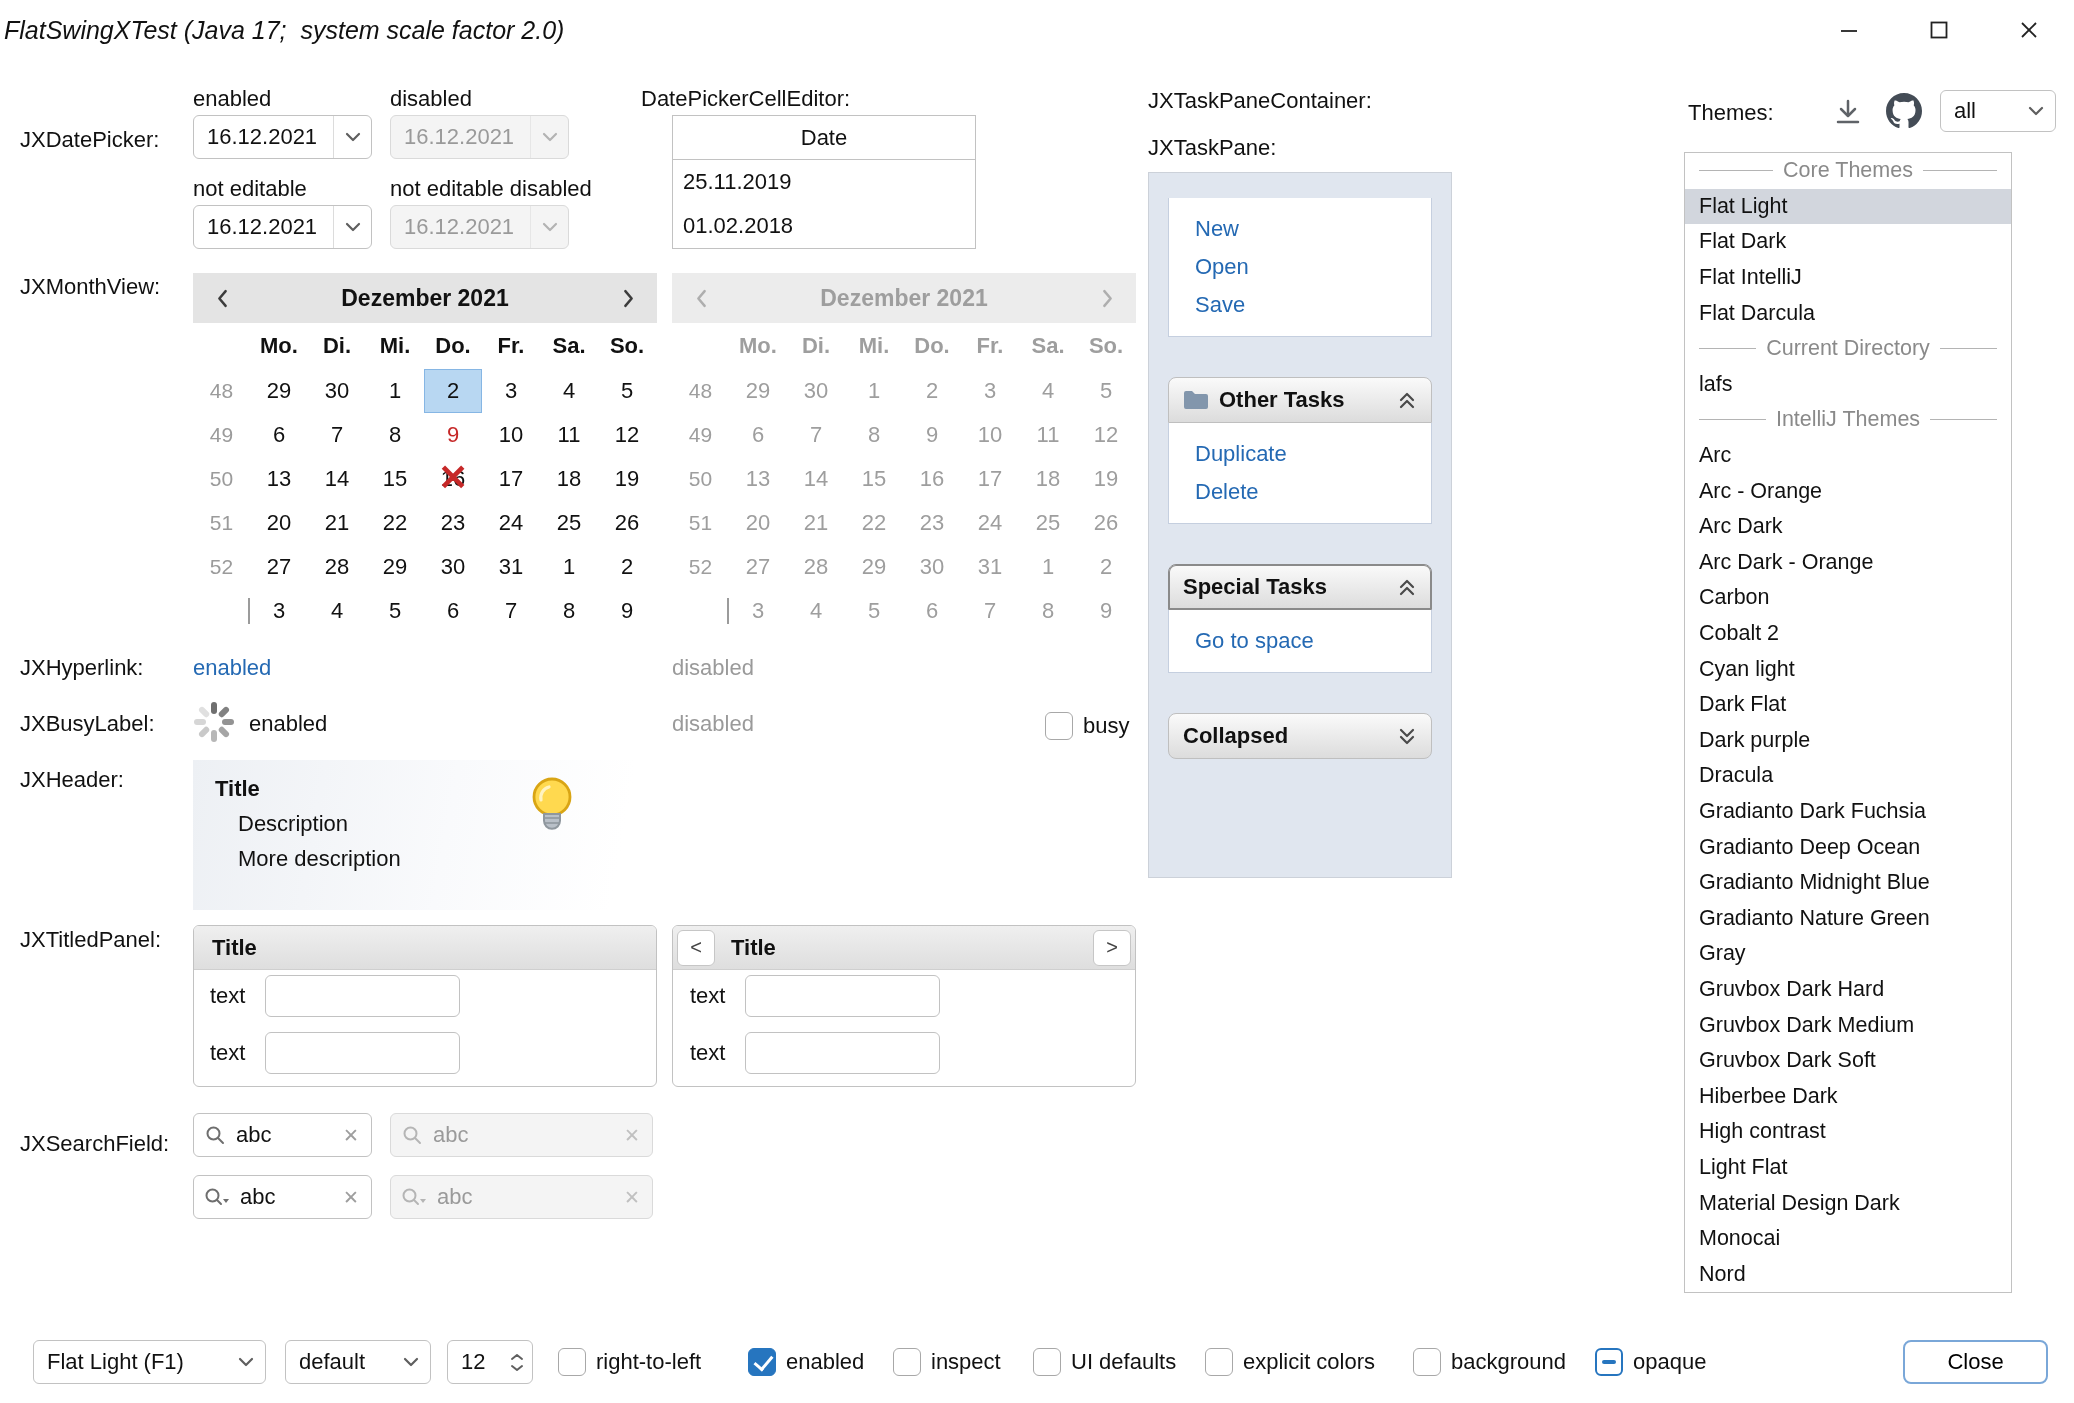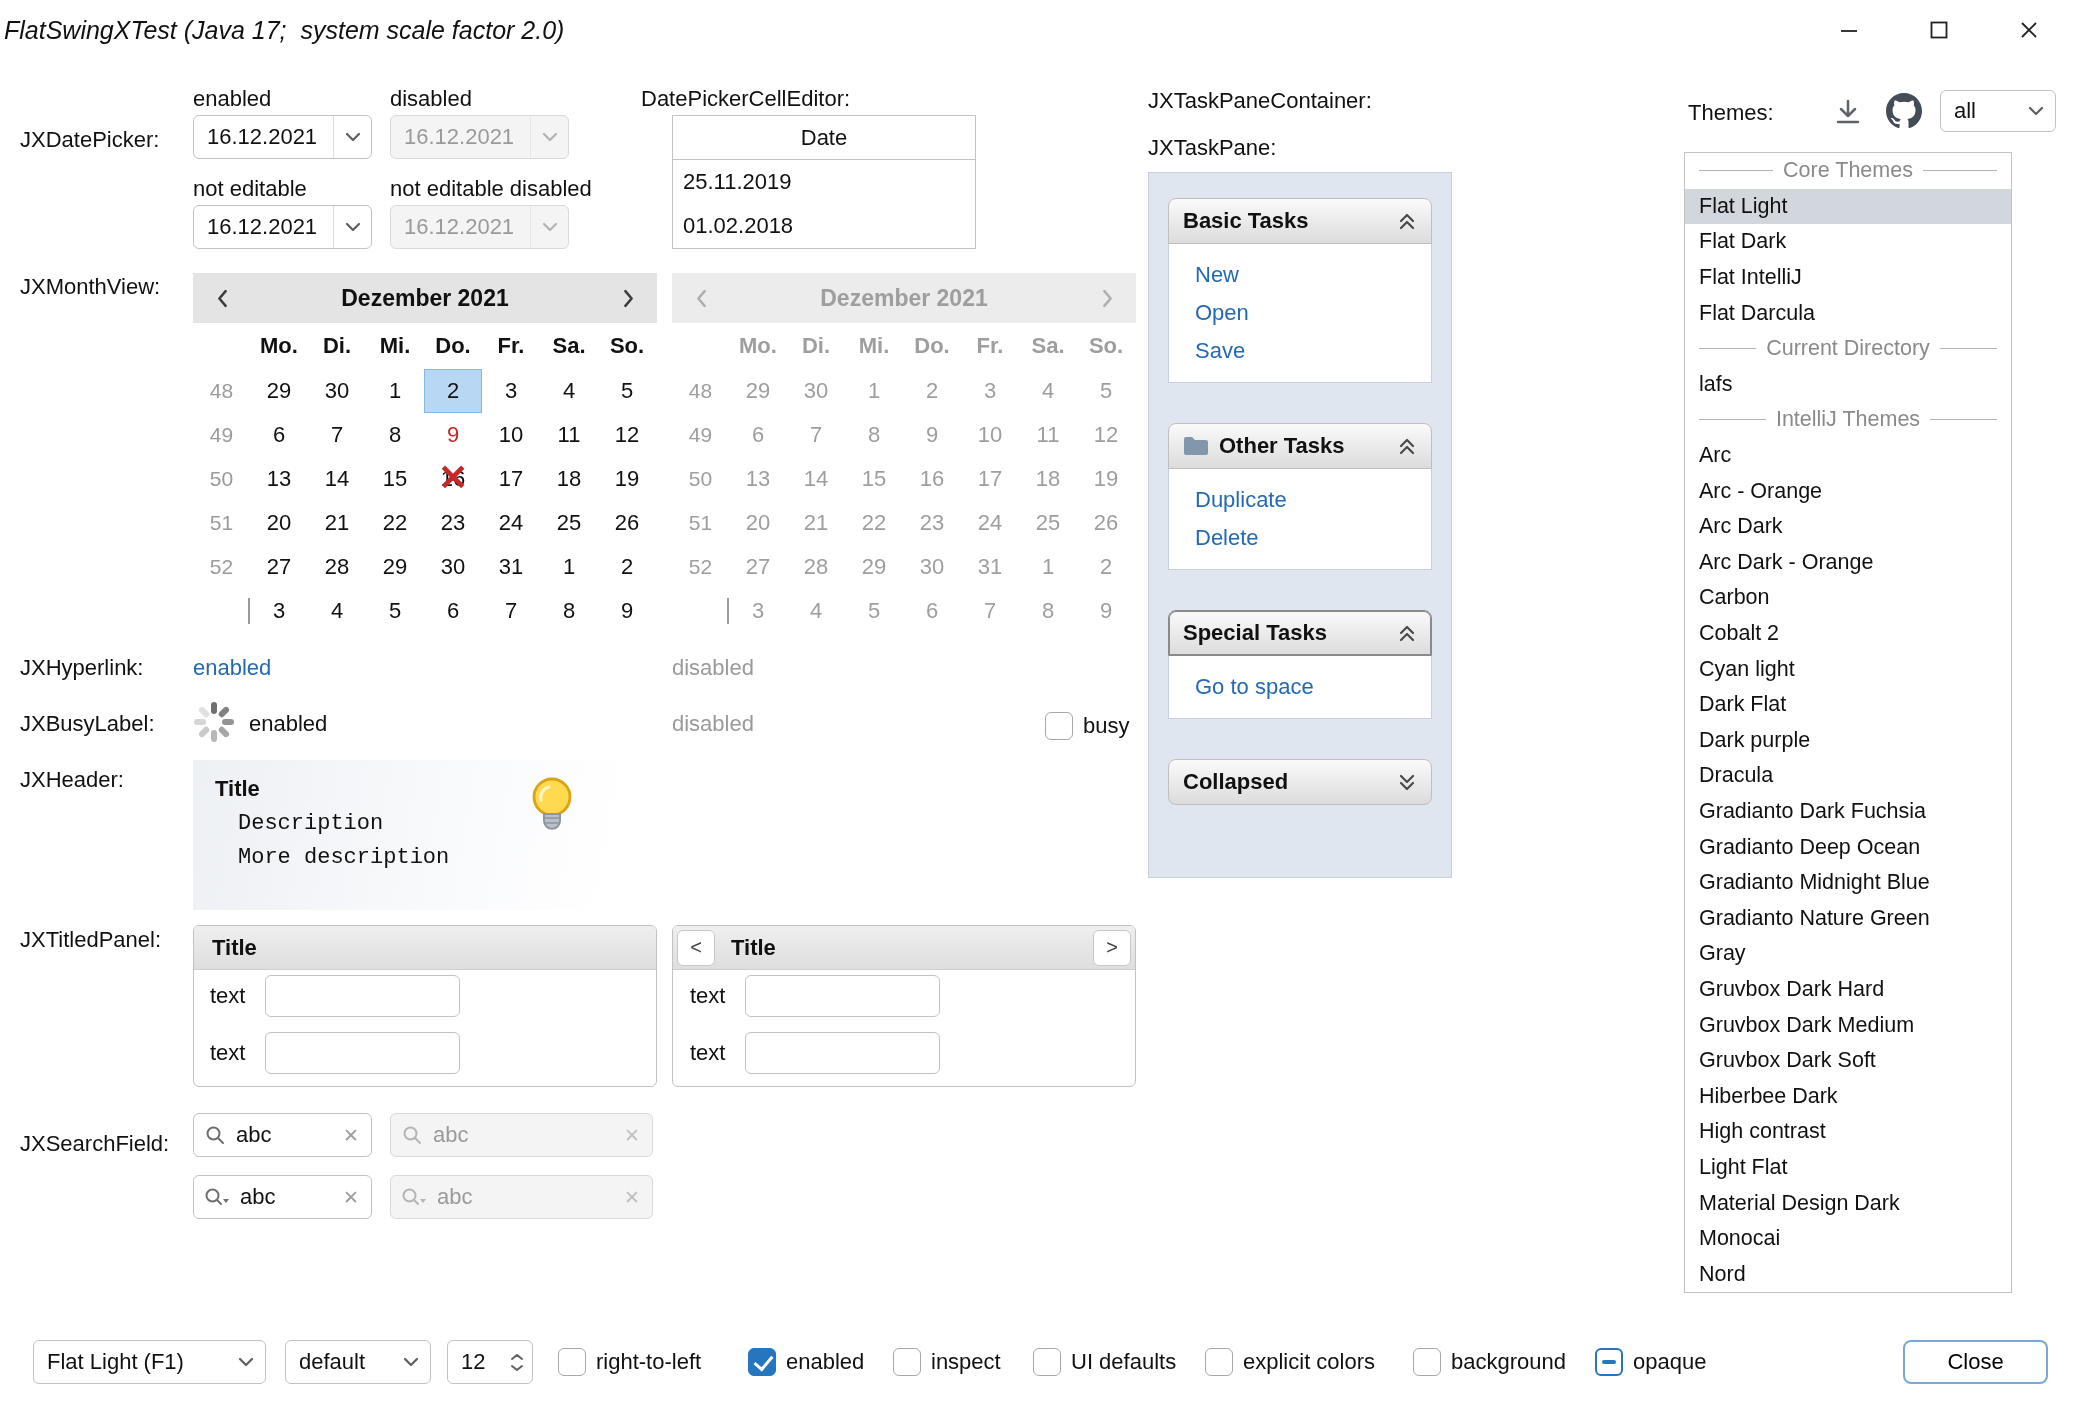--- a/index.html
+++ b/index.html
@@ -50,21 +50,21 @@
   .cell.flag { color:var(--flagged,#c62828); }
   .cell.xed .xmark { position:absolute; color:var(--flagged,#c62828); font-size:36px;
                      font-weight:bold; left:50%; top:50%; transform:translate(-50%,-52%); }
   .wk-tick::after { content:""; position:absolute; right:0; top:9px; width:2px; height:26px;
                     background:#9b9b9b; }
 
   
   .jxheader { background:linear-gradient(100deg,#edf0f4 0%,#f9fafc 45%,#ffffff 75%);
               padding:16px 0 0 22px; }
   .jxh-title { font-weight:bold; }
-  .jxh-desc { margin-left:23px; margin-top:9px;font-family:Liberation Mono, monospace; }
+  .jxh-desc { margin-left:23px; margin-top:9px; }
 
   
   .tpanel { border:1px solid #c2c2c2; border-radius:6px; background:#fff; overflow:hidden; }
   .tpanel-head { height:44px; background:linear-gradient(#efefef,#dedede);
                  display:flex; align-items:center; padding:0 4px 0 18px; font-weight:bold;
                  border-bottom:1px solid #cfcfcf; }
   .mini-btn { width:38px; height:36px; background:#fff; border:1px solid #c6c6c6; border-radius:6px;
               display:flex; align-items:center; justify-content:center; font-size:20px;
               font-weight:normal; color:#444; }
   .tinput { position:absolute; height:42px; border:1px solid #c2c2c2; border-radius:6px;
@@ -457,29 +457,20 @@
       </svg>
     </span>
   <span class="stext">abc</span>
   <span class="sclear">✕</span>
 </div>
 
 <div class="abs label" style="left:1148px;top:88px">JXTaskPaneContainer:</div>
 <div class="abs label" style="left:1148px;top:135px">JXTaskPane:</div>
 <div id="taskpane-container" class="tp-container">
     <div class="tp-pane open">
-      <div class="tp-head">
-        <span>Basic Tasks</span>
-        <span class="tp-chev">
-          <svg width="20" height="21" viewBox="0 0 20 21">
-            <polyline points="4,10 10,4 16,10" fill="none" stroke="#4a4a4a" stroke-width="2.2" stroke-linecap="round" stroke-linejoin="round"></polyline>
-            <polyline points="4,17 10,11 16,17" fill="none" stroke="#4a4a4a" stroke-width="2.2" stroke-linecap="round" stroke-linejoin="round"></polyline>
-          </svg>
-        </span>
-      </div>
       <div class="tp-body">
         <div class="tp-item">New</div>
         <div class="tp-item">Open</div>
         <div class="tp-item">Save</div>
       </div>
     </div>
     <div class="tp-pane open">
       <div class="tp-head">
         <svg width="26" height="22" viewBox="0 0 26 22">
           <path d="M1 4 a2 2 0 0 1 2 -2 h6 l3 3 h11 a2 2 0 0 1 2 2 v11 a2 2 0 0 1 -2 2 h-20 a2 2 0 0 1 -2 -2 z" fill="#8296ac"></path>

